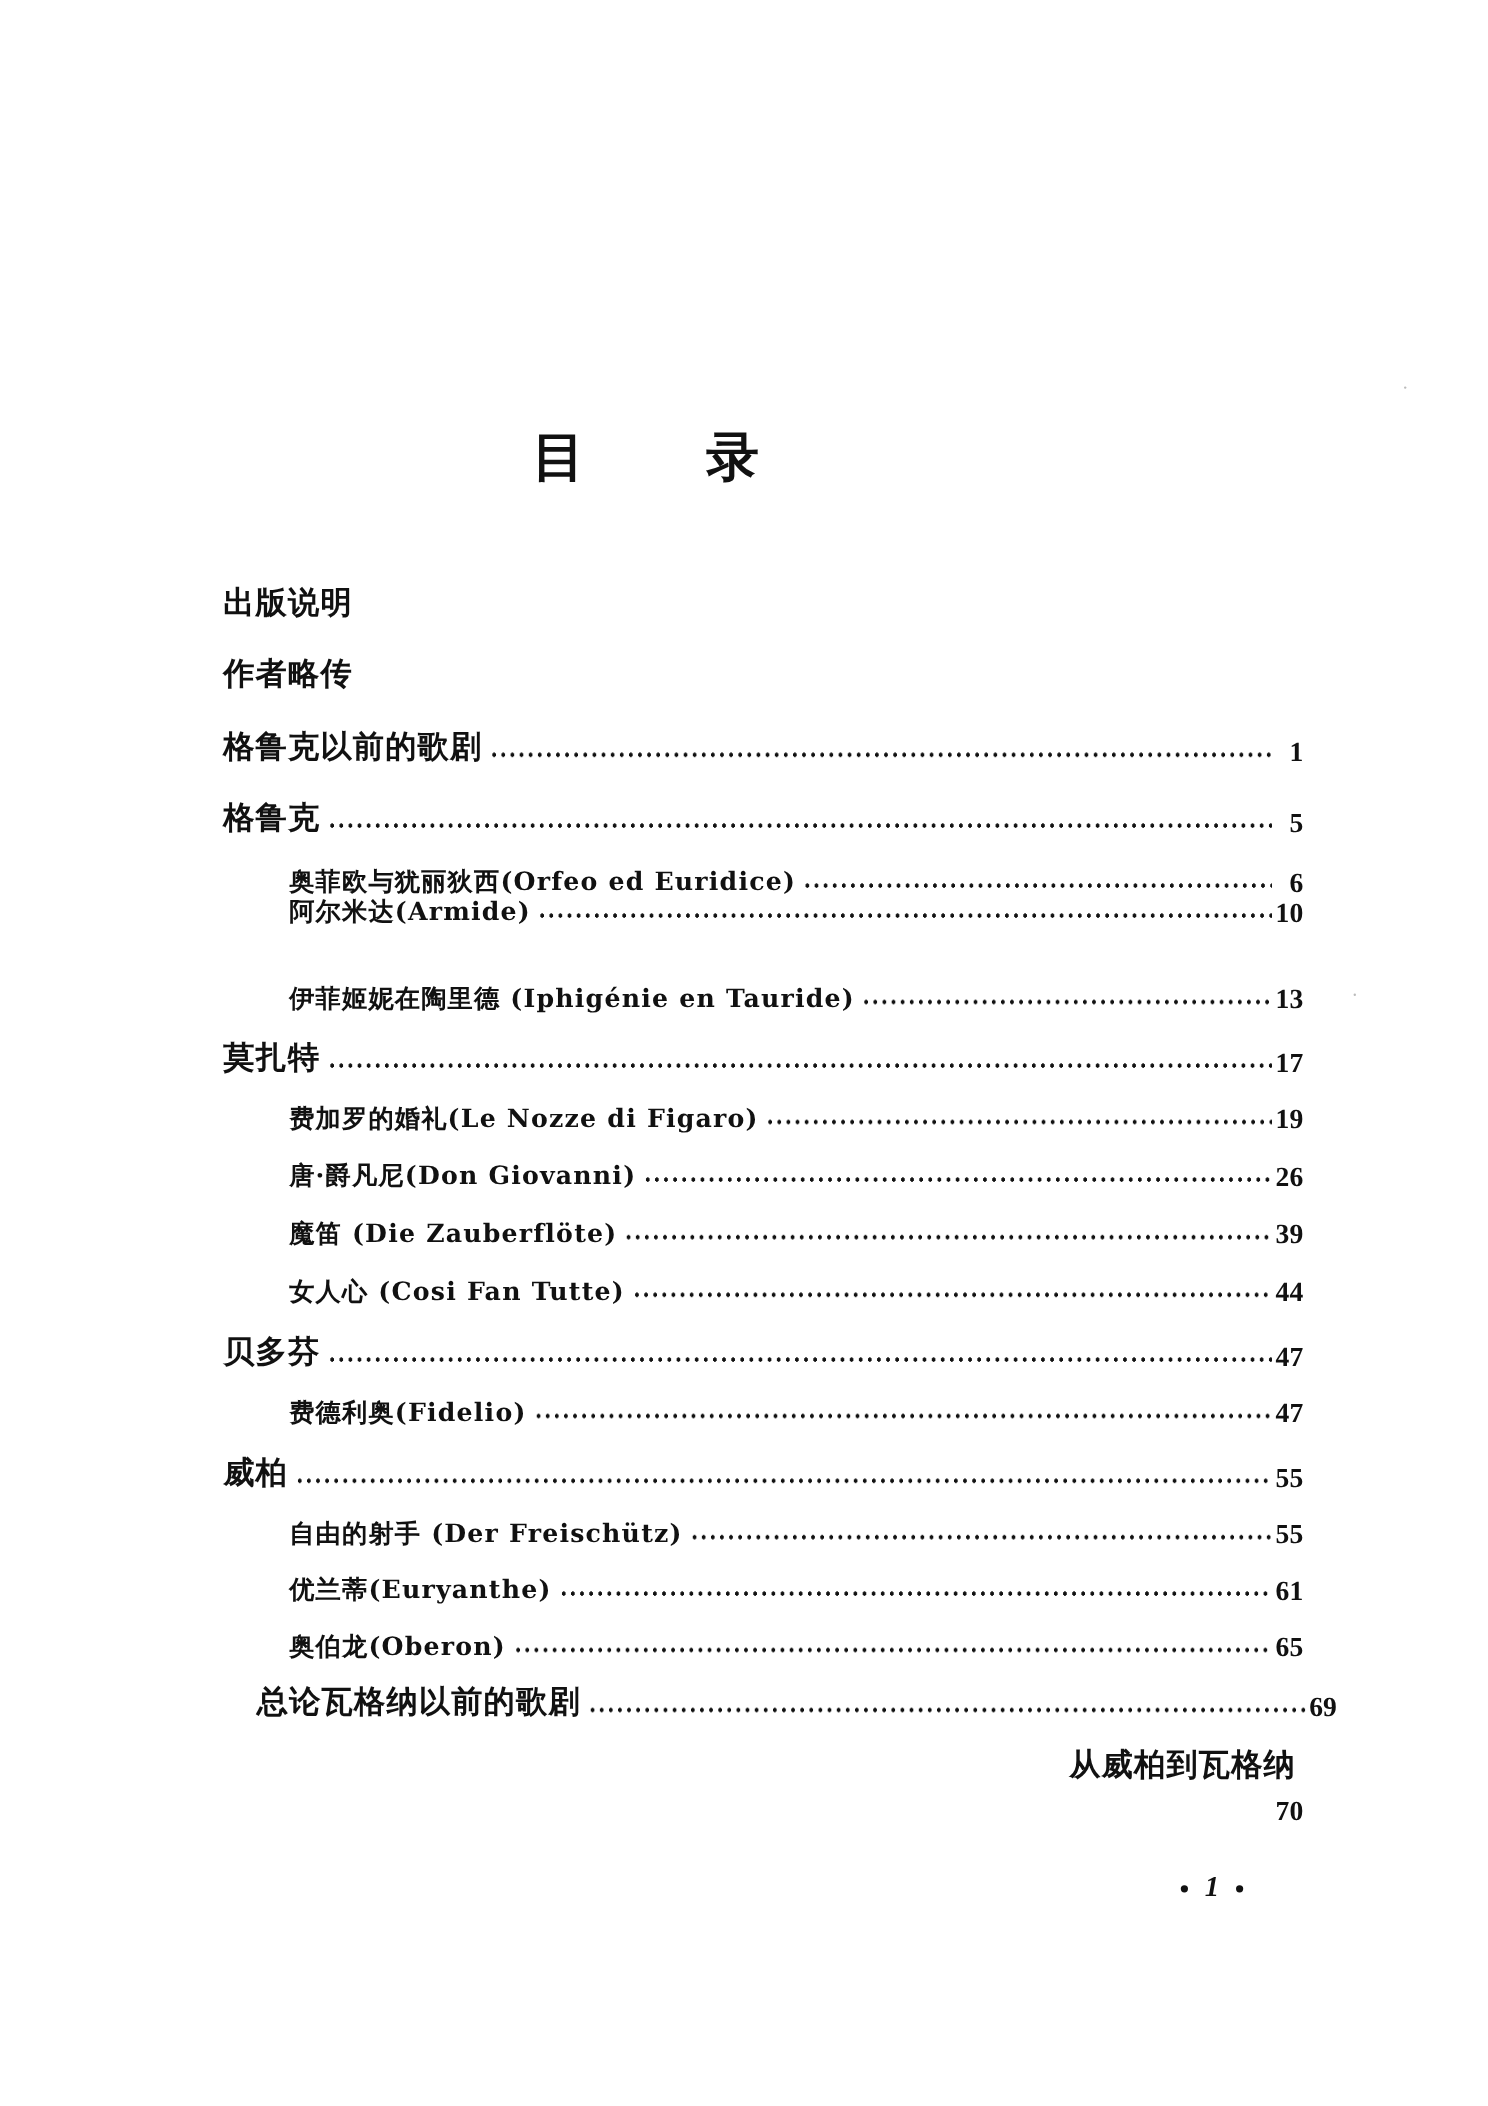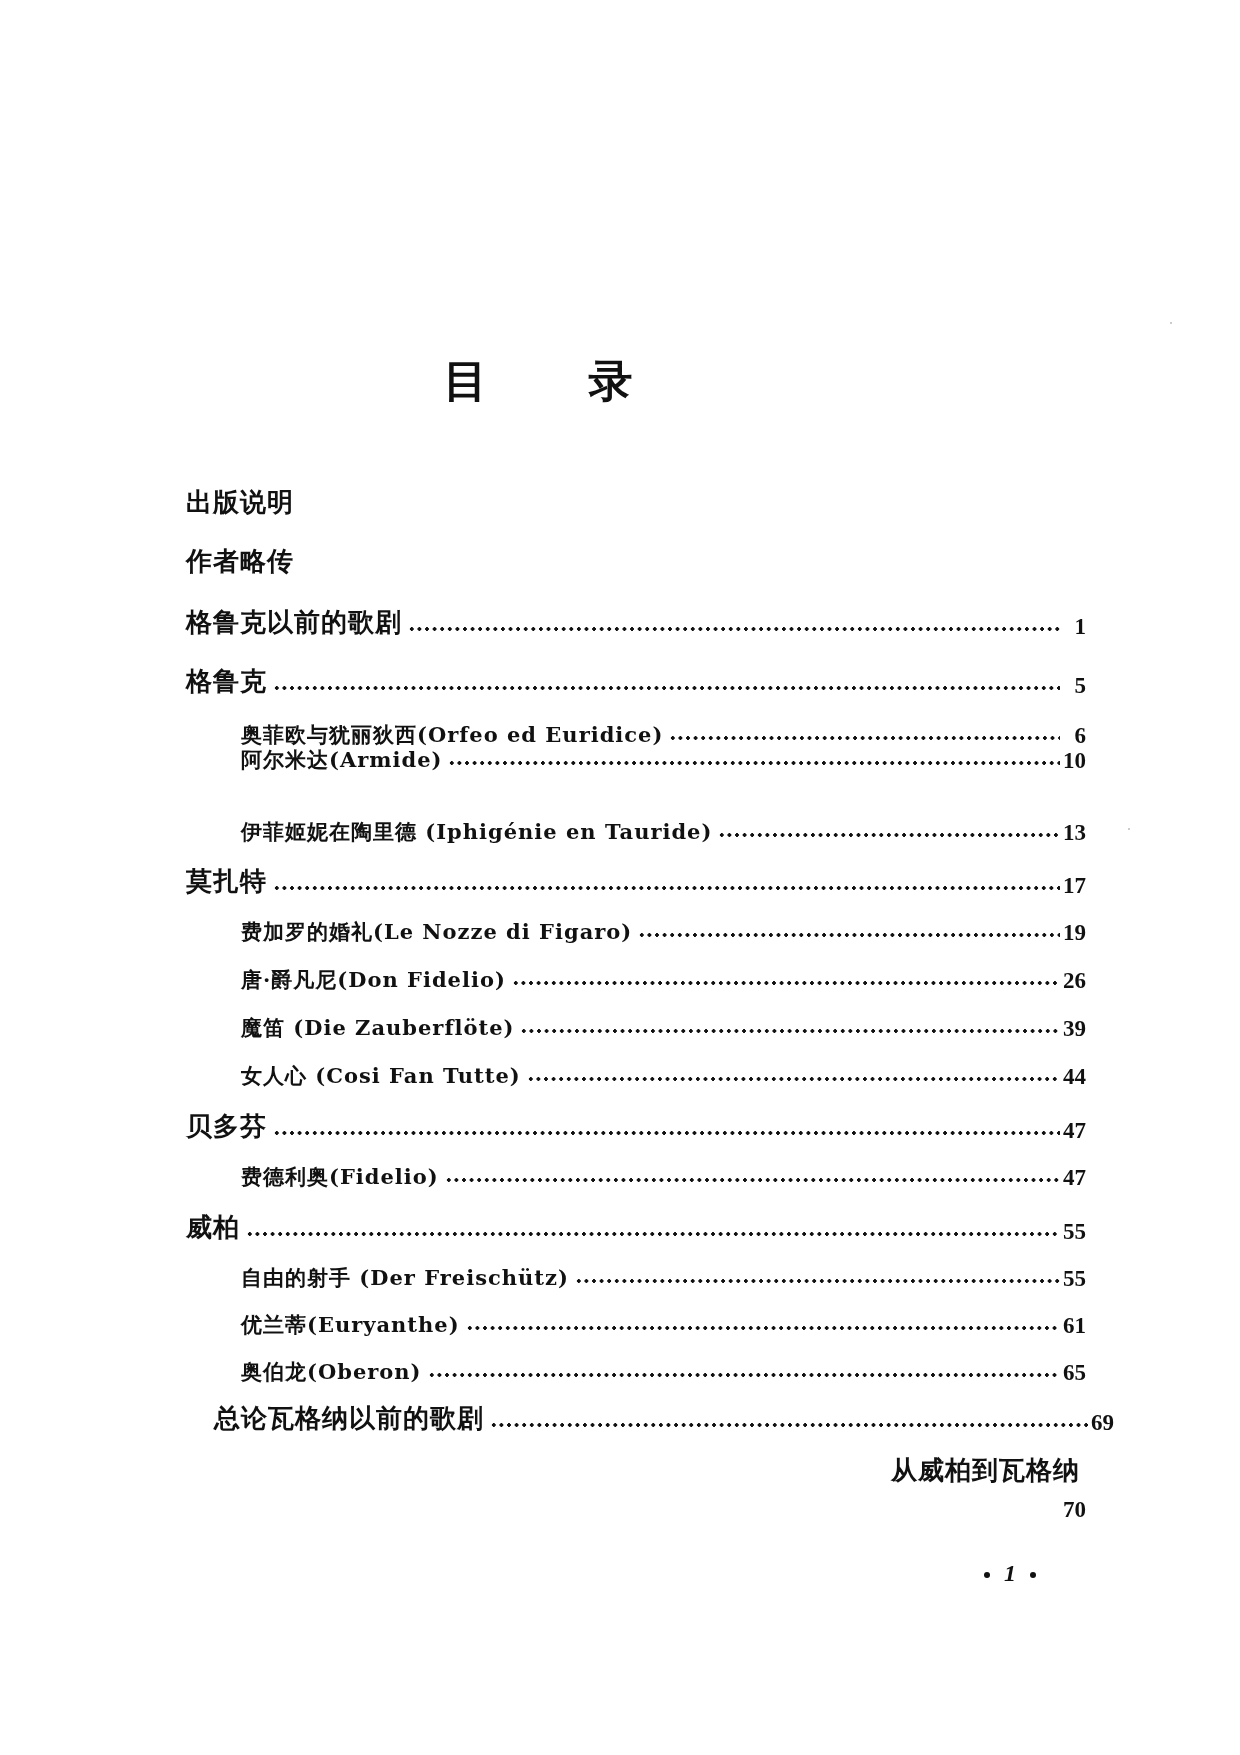--- a/index.html
+++ b/index.html
@@ -164,21 +164,21 @@
     <span class="page">17</span>
   </div>
 
   <div class="toc-entry level-2" style="top:912px;">
     <span class="title">费加罗的婚礼(Le Nozze di Figaro)</span>
     <span class="leader"></span>
     <span class="page">19</span>
   </div>
 
   <div class="toc-entry level-2" style="top:960px;">
-    <span class="title">唐·爵凡尼(Don Fidelio)</span>
+    <span class="title">唐·爵凡尼(Don Giovanni)</span>
     <span class="leader"></span>
     <span class="page">26</span>
   </div>
 
   <div class="toc-entry level-2" style="top:1008px;">
     <span class="title">魔笛 (Die Zauberflöte)</span>
     <span class="leader"></span>
     <span class="page">39</span>
   </div>
 

